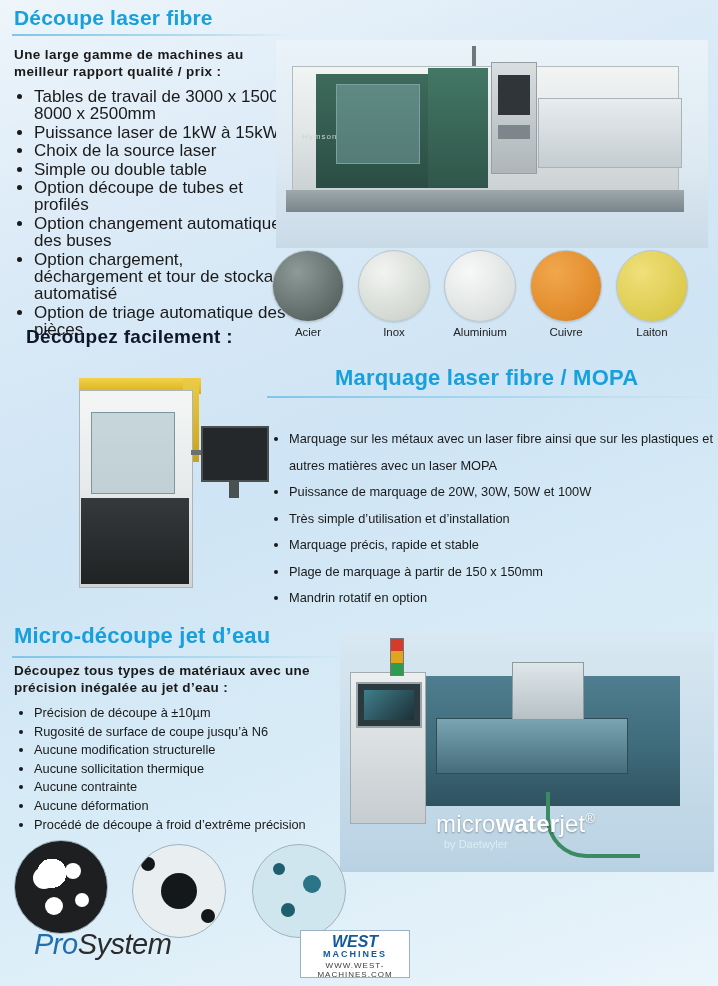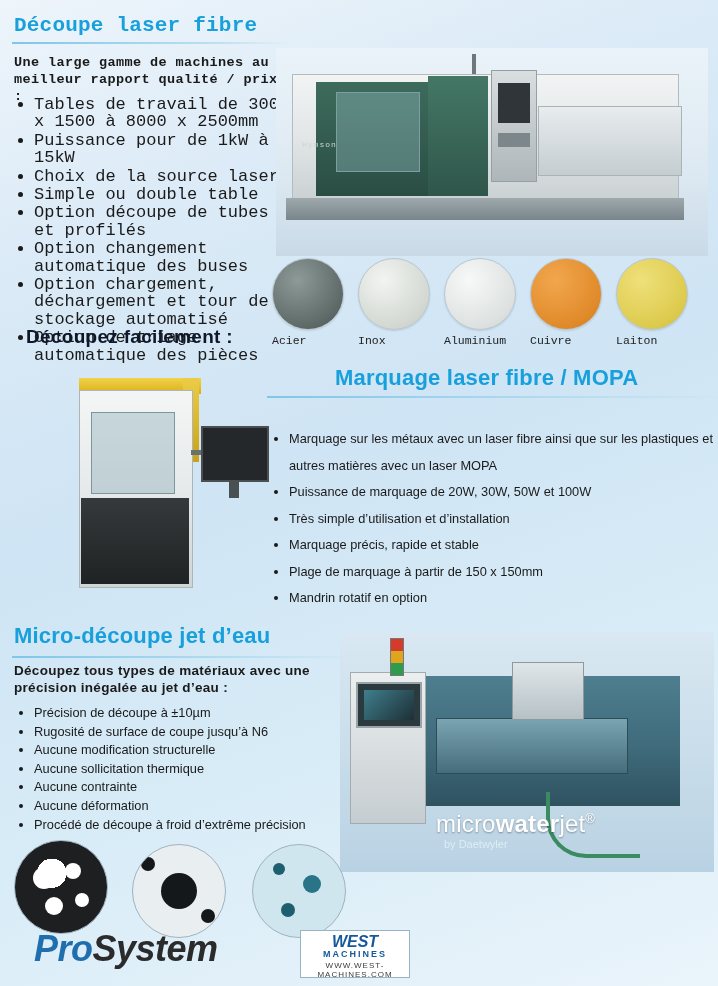--- a/index.html
+++ b/index.html
@@ -29,21 +29,21 @@
   }
 
   .rule {
     height: 2px;
     background: linear-gradient(to right, #7fc6e8, #b9def0 70%, rgba(185,222,240,0));
   }
 
   
   #sec-laser {
     position: absolute;
-    left: 0; top: 8px; width: 626px; height: 352px; font-family: Liberation Mono, monospace;
+    left: 0; top: 0; width: 626px; height: 352px;
   }
   #laser-title {
     position: absolute;
     left: 14px; top: 6px;
   }
   #laser-rule {
     position: absolute;
     left: 12px; top: 34px; width: 280px;
   }
   #laser-intro {
@@ -119,21 +119,21 @@
   }
 
   
   #materials {
     position: absolute;
     left: 272px; top: 250px; width: 440px; height: 100px;
   }
   .mat {
     position: absolute;
     width: 72px;
-    text-align: left;
+    text-align: center;
   }
   .mat .disc {
     width: 70px; height: 70px; border-radius: 50%;
     border: 1px solid #b8c6cf;
     box-shadow: 0 1px 2px rgba(0,0,0,.12);
   }
   .mat .lbl {
     font-size: 11.5px;
     margin-top: 4px;
     color: #222;
@@ -324,22 +324,22 @@
   .sample .dk { position: absolute; border-radius: 50%; background: #15181a; }
 
   
   #footer {
     position: absolute;
     left: 0; top: 920px; width: 718px; height: 66px;
   }
   #brand {
     position: absolute;
     left: 34px; top: 8px;
-    font-size: 36px;
-    font-weight: bold;
+    font-size: 29px;
+    font-weight: normal;
     font-style: italic;
     color: #1f6fae;
     letter-spacing: -.5px;
   }
   #brand .sys { color: #2b2b2b; font-style: italic; }
   #west {
     position: absolute;
     left: 300px; top: 10px;
     width: 108px; height: 46px;
     background: #ffffff;
@@ -366,21 +366,21 @@
 
   <div id="sec-laser">
 
     <div id="laser-title" class="sec-title">Découpe laser fibre</div>
     <div id="laser-rule" class="rule"></div>
 
     <div id="laser-intro">Une large gamme de machines au meilleur rapport qualité / prix :</div>
 
     <ul id="laser-list">
       <li>Tables de travail de 3000 x 1500 à 8000 x 2500mm</li>
-      <li>Puissance pour de 1kW à 15kW</li>
+      <li>Puissance laser de 1kW à 15kW</li>
       <li>Choix de la source laser</li>
       <li>Simple ou double table</li>
       <li>Option découpe de tubes et profilés</li>
       <li>Option changement automatique des buses</li>
       <li>Option chargement, déchargement et tour de stockage automatisé</li>
       <li>Option de triage automatique des pièces</li>
     </ul>
 
     <div id="laser-photo">
       <div class="pole"></div>

